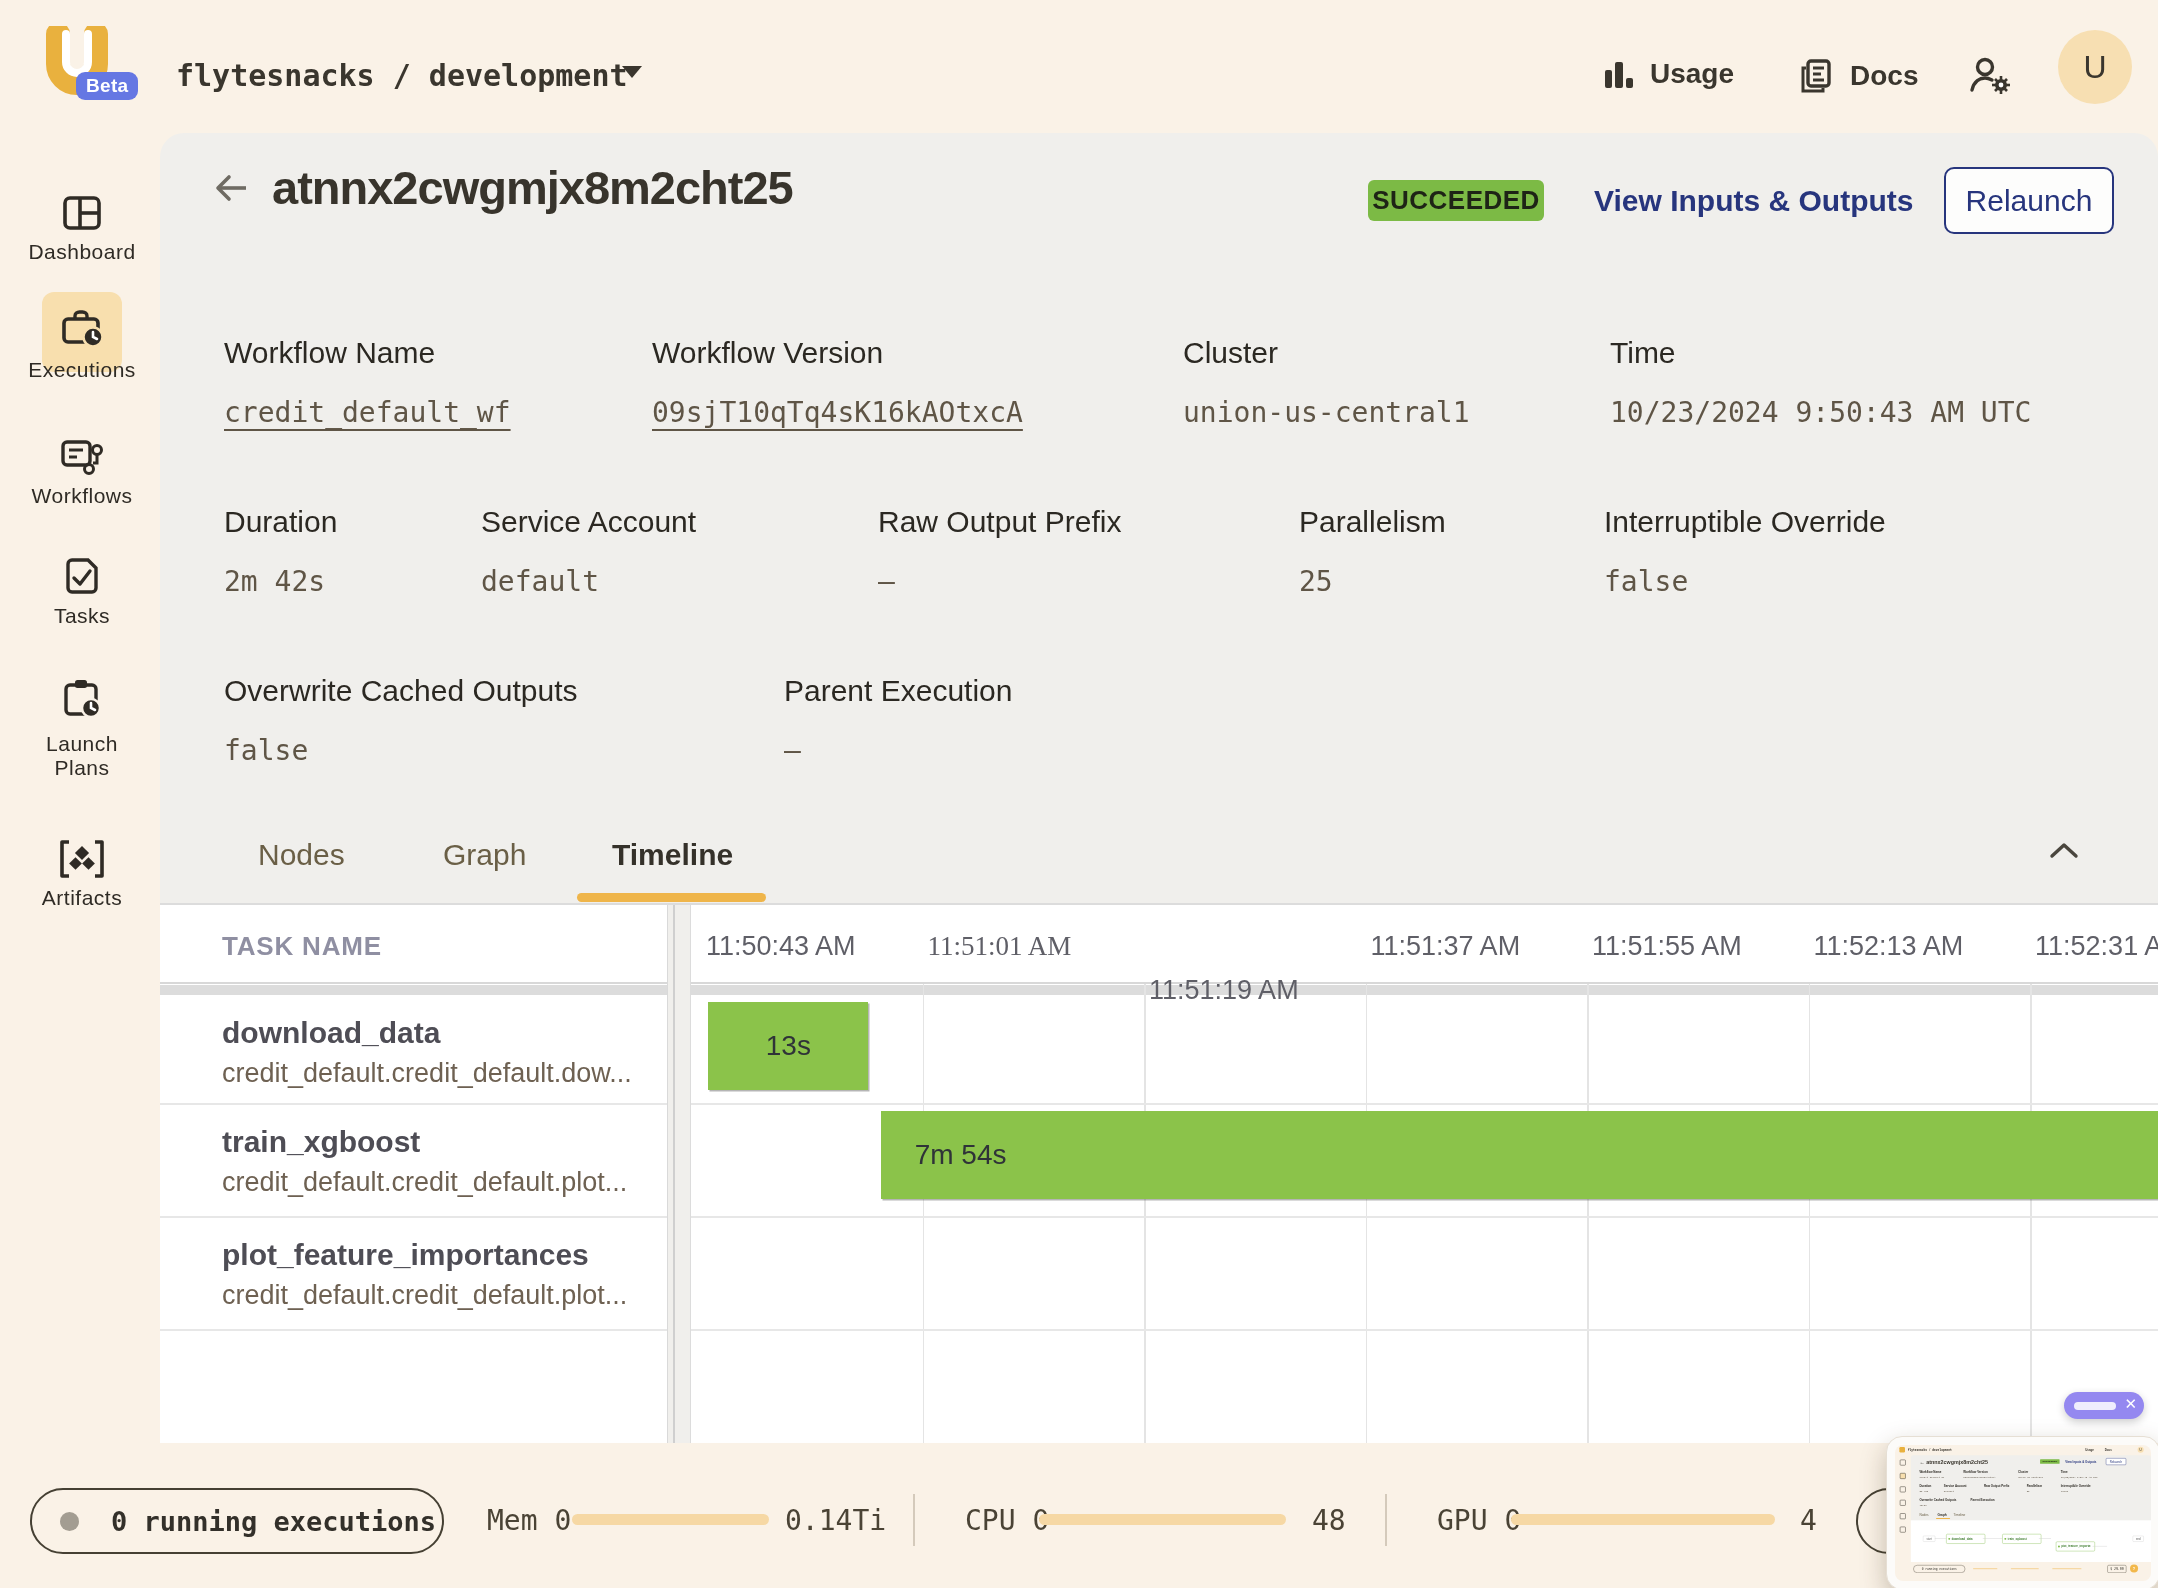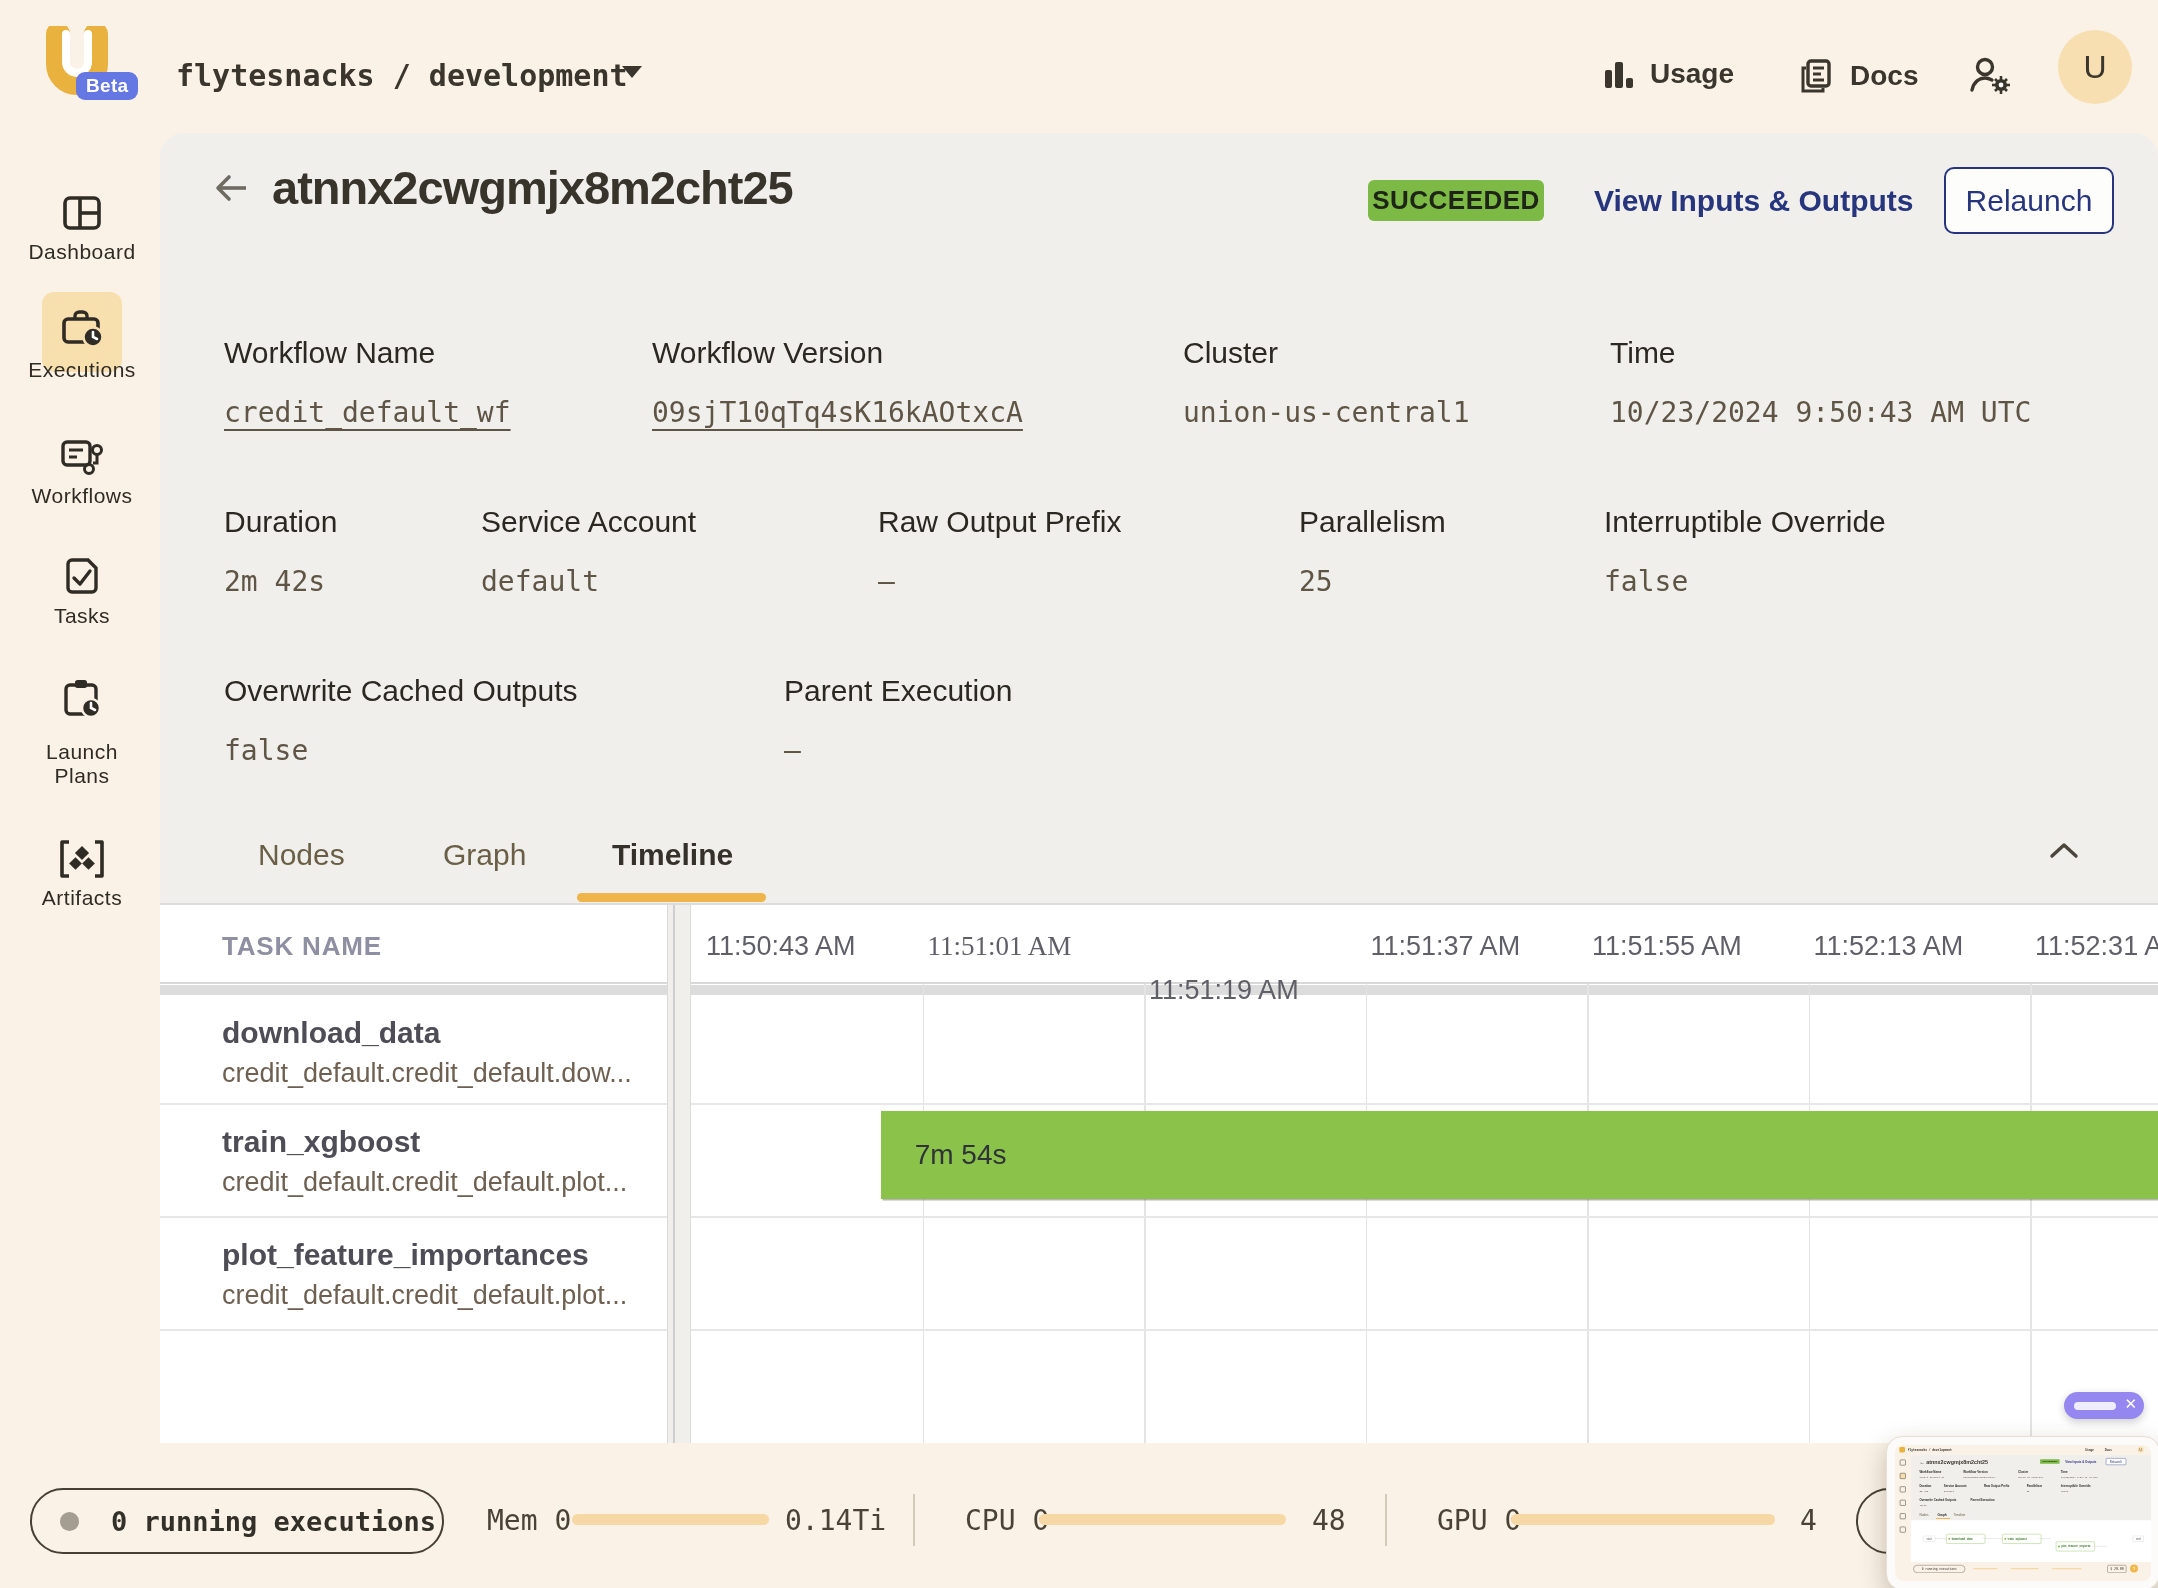--- a/index.html
+++ b/index.html
@@ -208,21 +208,21 @@
 
 <div class="abs side-item" style="top:676px">
   <span class="side-icon">
     <svg width="48" height="48" viewBox="0 0 48 48">
       <rect x="8" y="9" width="30" height="29" rx="4" fill="none" stroke="#2f2b25" stroke-width="3.4"></rect>
       <rect x="17" y="4" width="12" height="8" rx="2.5" fill="#2f2b25"></rect>
       <circle cx="33" cy="32" r="9" fill="#2f2b25" stroke="#faf2e7" stroke-width="2.5"></circle>
       <polyline points="33,27 33,32 37,34" fill="none" stroke="#fff" stroke-width="2.6" stroke-linecap="round"></polyline>
     </svg>
   </span>
-  <div class="side-label" style="width:92px;margin:12px auto">Launch Plans</div>
+  <div class="side-label" style="width:92px;margin:4px auto">Launch Plans</div>
 </div>
 
 <div class="abs side-item" style="top:836px">
   <span class="side-icon">
     <svg width="50" height="46" viewBox="0 0 50 46">
       <path d="M12 6 h-7 v34 h7" fill="none" stroke="#2f2b25" stroke-width="3.6" stroke-linejoin="round"></path>
       <path d="M38 6 h7 v34 h-7" fill="none" stroke="#2f2b25" stroke-width="3.6" stroke-linejoin="round"></path>
       <rect x="20" y="12" width="10" height="10" fill="#2f2b25" transform="rotate(45 25 17)"></rect>
       <rect x="14" y="23" width="9" height="9" fill="#2f2b25" transform="rotate(45 18.5 27.5)"></rect>
       <rect x="27" y="23" width="9" height="9" fill="#2f2b25" transform="rotate(45 31.5 27.5)"></rect>
@@ -333,20 +333,23 @@
     <div class="tick" style="left: 901.032px;">11:51:55 AM</div>
     <div class="tick" style="left: 1122.54px;">11:52:13 AM</div>
     <div class="tick" style="left: 1344.05px;">11:52:31 AM</div>
     <div class="gridline" style="left: 231.508px;"></div>
     <div class="gridline" style="left: 453.016px;"></div>
     <div class="gridline" style="left: 674.524px;"></div>
     <div class="gridline" style="left: 896.032px;"></div>
     <div class="gridline" style="left: 1117.54px;"></div>
     <div class="gridline" style="left: 1339.05px;"></div>
     <div class="rowline" style="top: 198px;"></div>
+    <div class="bar" style="left: 17.3836px; top: 97px; height: 88px; width: 159.978px; justify-content: center;">
+      <span>13s</span>
+    </div>
     <div class="rowline" style="top: 311px;"></div>
     <div class="bar" style="left: 189.668px; top: 206px; height: 88px; width: 1402.88px; justify-content: flex-start;">
       <span style="margin-left: 34px;">7m 54s</span>
     </div>
     <div class="rowline" style="top: 424px;"></div>
   </div>
 
 <div class="abs run-pill">
   <div class="run-dot"></div>
   <div class="run-txt mono">0 running executions</div>

